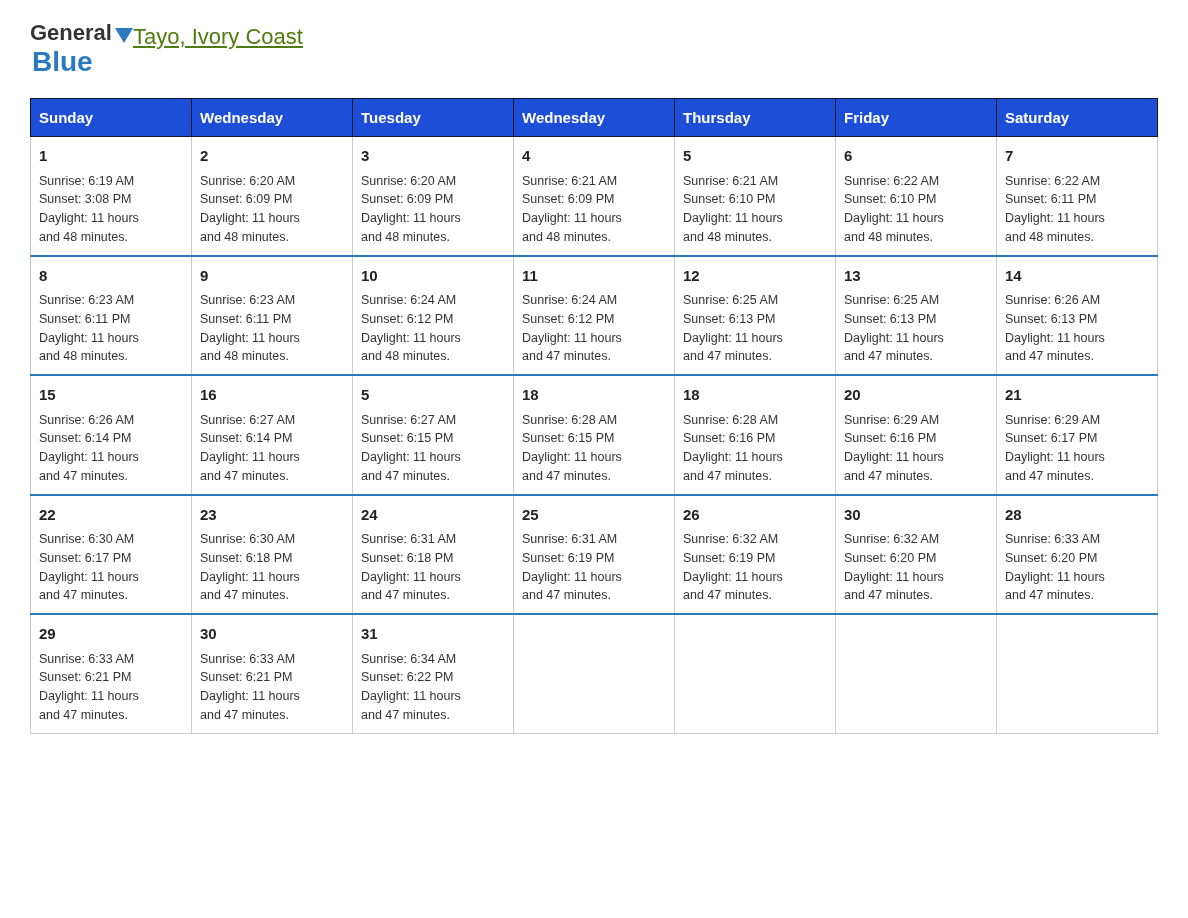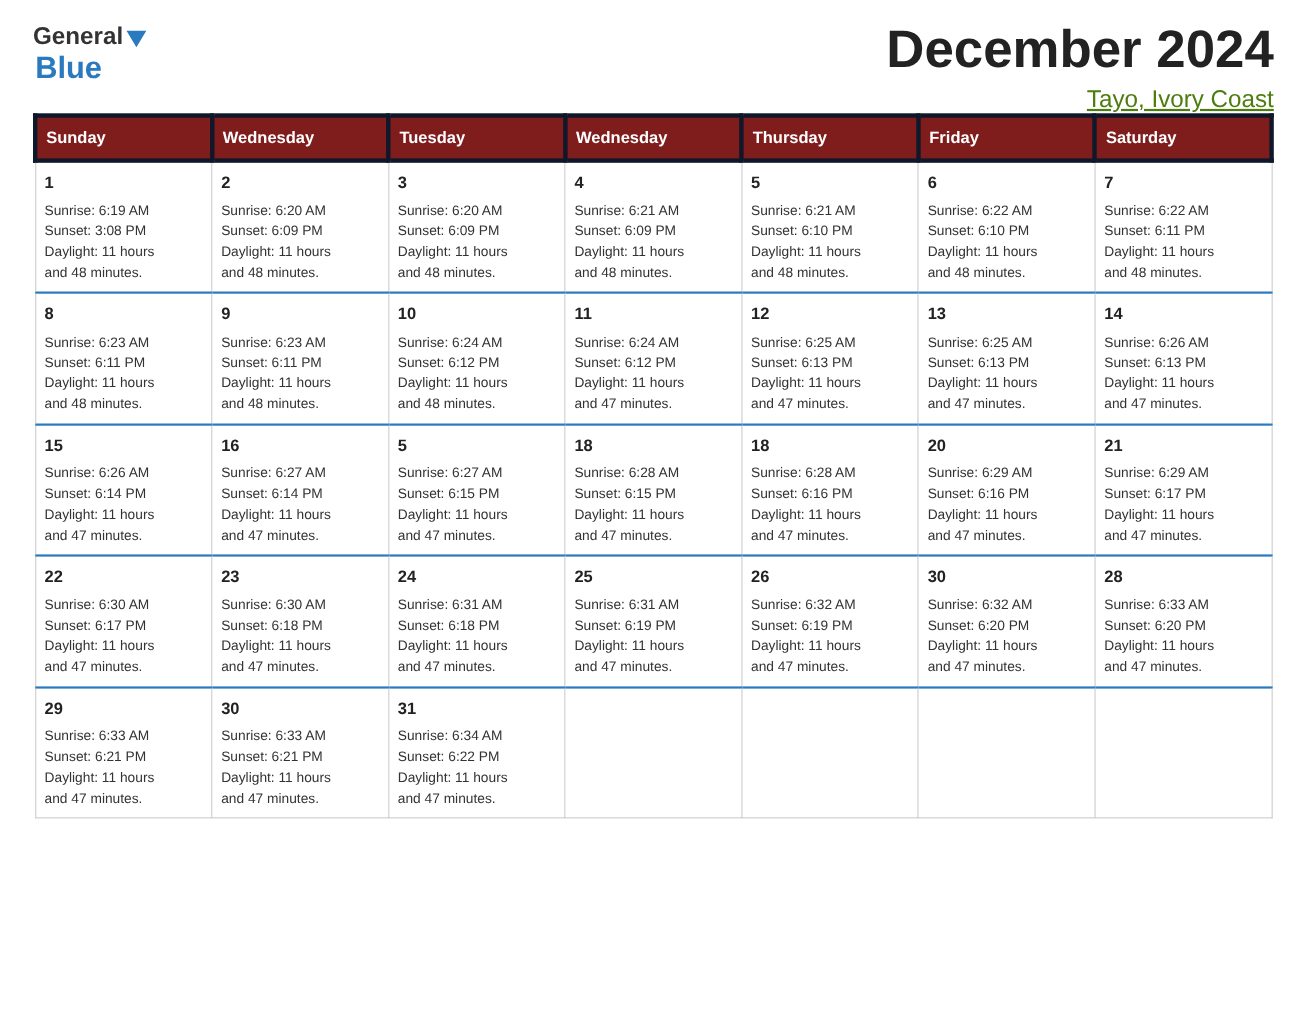--- a/index.html
+++ b/index.html
@@ -5,22 +5,22 @@
     * { margin: 0; padding: 0; box-sizing: border-box; }
     body {
       font-family: Arial, sans-serif;
       background: #ffffff;
       width: 1188px;
       min-height: 918px;
       padding: 20px 30px;
     }
     .header {
       display: flex;
-      justify-content: space-between;
       align-items: flex-start;
+      margin-bottom: 20px;
     }
     .logo-wrapper {
       display: flex;
       flex-direction: column;
     }
     .logo-row {
       display: flex;
       align-items: center;
     }
     .title-section {
@@ -37,27 +37,27 @@
       color: #4d7c0f;
       margin-top: 4px;
       text-decoration: underline;
     }
     .calendar-table {
       width: 100%;
       border-collapse: collapse;
       border: 1px solid #aaa;
     }
     .calendar-table th {
-      background-color: #7f1d1d;
+      background-color: #1d4ed8;
       color: #ffffff;
       font-size: 15px;
       font-weight: bold;
       padding: 10px 8px;
       text-align: left;
-      border: 4px solid #0f172a;
+      border: 1px solid #0f172a;
       margin-left: 32px;
     }
     .calendar-table td {
       vertical-align: top;
       padding: 8px;
       border: 1px solid #ccc;
       width: calc(100% / 7);
       min-height: 90px;
       font-size: 12.5px;
       color: #333;
@@ -82,21 +82,20 @@
 
 <div class="header">
   <div class="logo-wrapper">
     <div class="logo-row">
       <span style="font-size:22px;font-weight:bold;color:#333;">General</span>
       <span style="display:inline-block;width:0;height:0;border-left:9px solid transparent;border-right:9px solid transparent;border-top:15px solid #2a7abf;margin-left:3px;margin-top:4px;"></span>
     </div>
     <span style="font-size:28px;font-weight:bold;color:#2a7abf;margin-left:2px;">Blue</span>
   </div>
   <div class="title-section">
-    <div class="calendar-title">December 2024</div>
     <div class="calendar-subtitle">Tayo, Ivory Coast</div>
   </div>
 </div>
 
 <table class="calendar-table">
   <thead>
     <tr>
       <th>Sunday</th>
       <th>Wednesday</th>
       <th>Tuesday</th>

